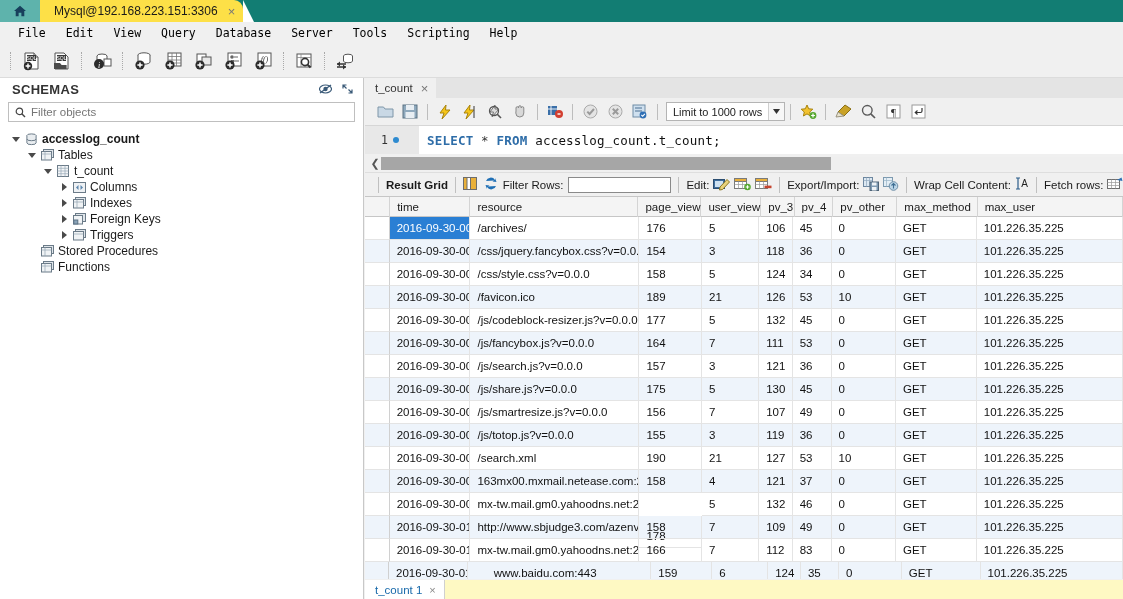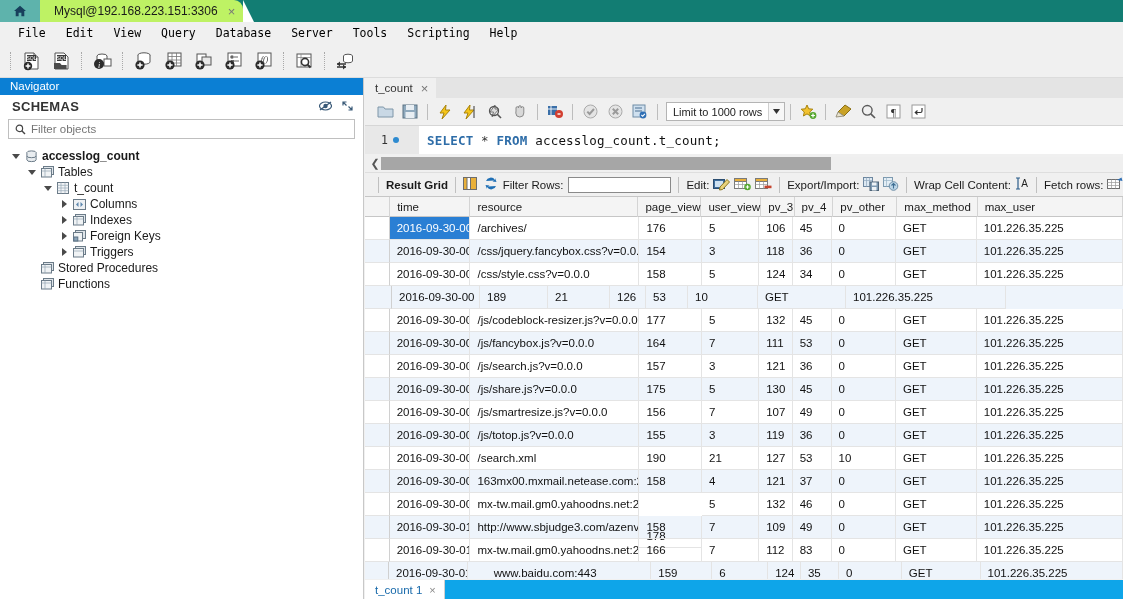--- a/index.html
+++ b/index.html
@@ -16,21 +16,21 @@
   .titlebar {
     height: 22px; background: #127d73;
     display: flex; align-items: flex-end;
   }
   .home-tab {
     width: 40px; height: 22px; background: #5eb3ac;
     display: flex; align-items: center; justify-content: center;
   }
   .home-glyph { width: 14px; height: 12px; display: block; }
   .conn-tab {
-    height: 22px; background: #bef264;
+    height: 22px; background: #fde047;
     display: flex; align-items: center; gap: 10px;
     padding: 0 8px 0 14px; font-size: 12px; color: #1a1a1a;
     border-top-right-radius: 9px;
     position: relative;
   }
   .conn-tab::after{
     content:""; position:absolute; right:-11px; bottom:0;
     border-bottom:22px solid #fff; border-right:11px solid transparent;
   }
   .tab-x { font-size: 13px; color: #777; cursor: default; }
@@ -182,21 +182,21 @@
   .gc.marker {
     border-right: 1px solid #d0d0d0; justify-content: center; padding: 0;
     background: #fff; color: #333; font-size: 9px;
   }
   .grow.alt .gc.marker { background: #eef4fb; }
   .sel { background: #2a7fd4 !important; color: #fff !important; }
 
   
   .bottom-strip {
     position:absolute; left:0; bottom:0; width:758px; height:19px;
-    background:#0ea5e9; display:flex; align-items:flex-end;
+    background:#fef9c3; display:flex; align-items:flex-end;
   }
   .bt-tab {
     height:19px; background:#fff; display:flex; align-items:center; gap:7px;
     padding: 0 8px 0 10px; font-size:11.5px; color:#1769aa;
     border-right:1px solid #d0d0d0;
   }
   .bt-x { color:#888; font-size:11px; }
 </style>
 </head>
 <body>
@@ -315,21 +315,20 @@
         <ellipse cx="14" cy="6" rx="4.5" ry="1.8" fill="#fff" stroke="#555"></ellipse>
         <path d="M9.5 6 v5 a4.5 1.8 0 0 0 9 0 v-5" fill="#fff" stroke="#555"></path>
         <path d="M3 14 h9 M3 17 h9" stroke="#333" stroke-width="1.3"></path>
         <path d="M6 11.5 l-3 2.5 l3 2.5 z" fill="#333"></path>
         <path d="M9 14.5 l3 2.5 l-3 2.5 z" fill="#333"></path>
       </svg>
     </div>
   </div>
 
   <div class="navigator">
-    <div class="nav-title">Navigator</div>
     <div class="schemas-row">
       <span class="schemas-label">SCHEMAS</span>
       <span class="schemas-icons">
         <svg width="13" height="10" viewBox="0 0 13 10">
           <ellipse cx="6.5" cy="5" rx="6" ry="4" fill="none" stroke="#3a5a78" stroke-width="1.2"></ellipse>
           <circle cx="6.5" cy="5" r="2.2" fill="#3a5a78"></circle>
           <path d="M1 9 L12 1" stroke="#3a5a78" stroke-width="1.2"></path>
         </svg>
         <svg width="11" height="10" viewBox="0 0 11 10">
           <path d="M1 1 L4.5 4.5 M1 4.5 L1 1 L4.5 1" stroke="#3a5a78" stroke-width="1.2" fill="none"></path>
@@ -743,20 +742,21 @@
             <div class="gc" style="width: 62px;">5</div>
             <div class="gc" style="width: 36px;">124</div>
             <div class="gc" style="width: 42px;">34</div>
             <div class="gc" style="width: 70px;">0</div>
             <div class="gc" style="width: 88px;">GET</div>
             <div class="gc" style="width: 160px;">101.226.35.225</div>
           </div>
           <div class="grow alt">
             <div class="gc marker" style="width: 27px;"></div>
             <div class="gc" style="width: 88px;">2016-09-30-00</div>
+            <div class="gc" style="width: 185px;">/favicon.ico</div>
             <div class="gc" style="width: 68px;">189</div>
             <div class="gc" style="width: 62px;">21</div>
             <div class="gc" style="width: 36px;">126</div>
             <div class="gc" style="width: 42px;">53</div>
             <div class="gc" style="width: 70px;">10</div>
             <div class="gc" style="width: 88px;">GET</div>
             <div class="gc" style="width: 160px;">101.226.35.225</div>
           </div>
           <div class="grow">
             <div class="gc marker" style="width: 27px;"></div>

